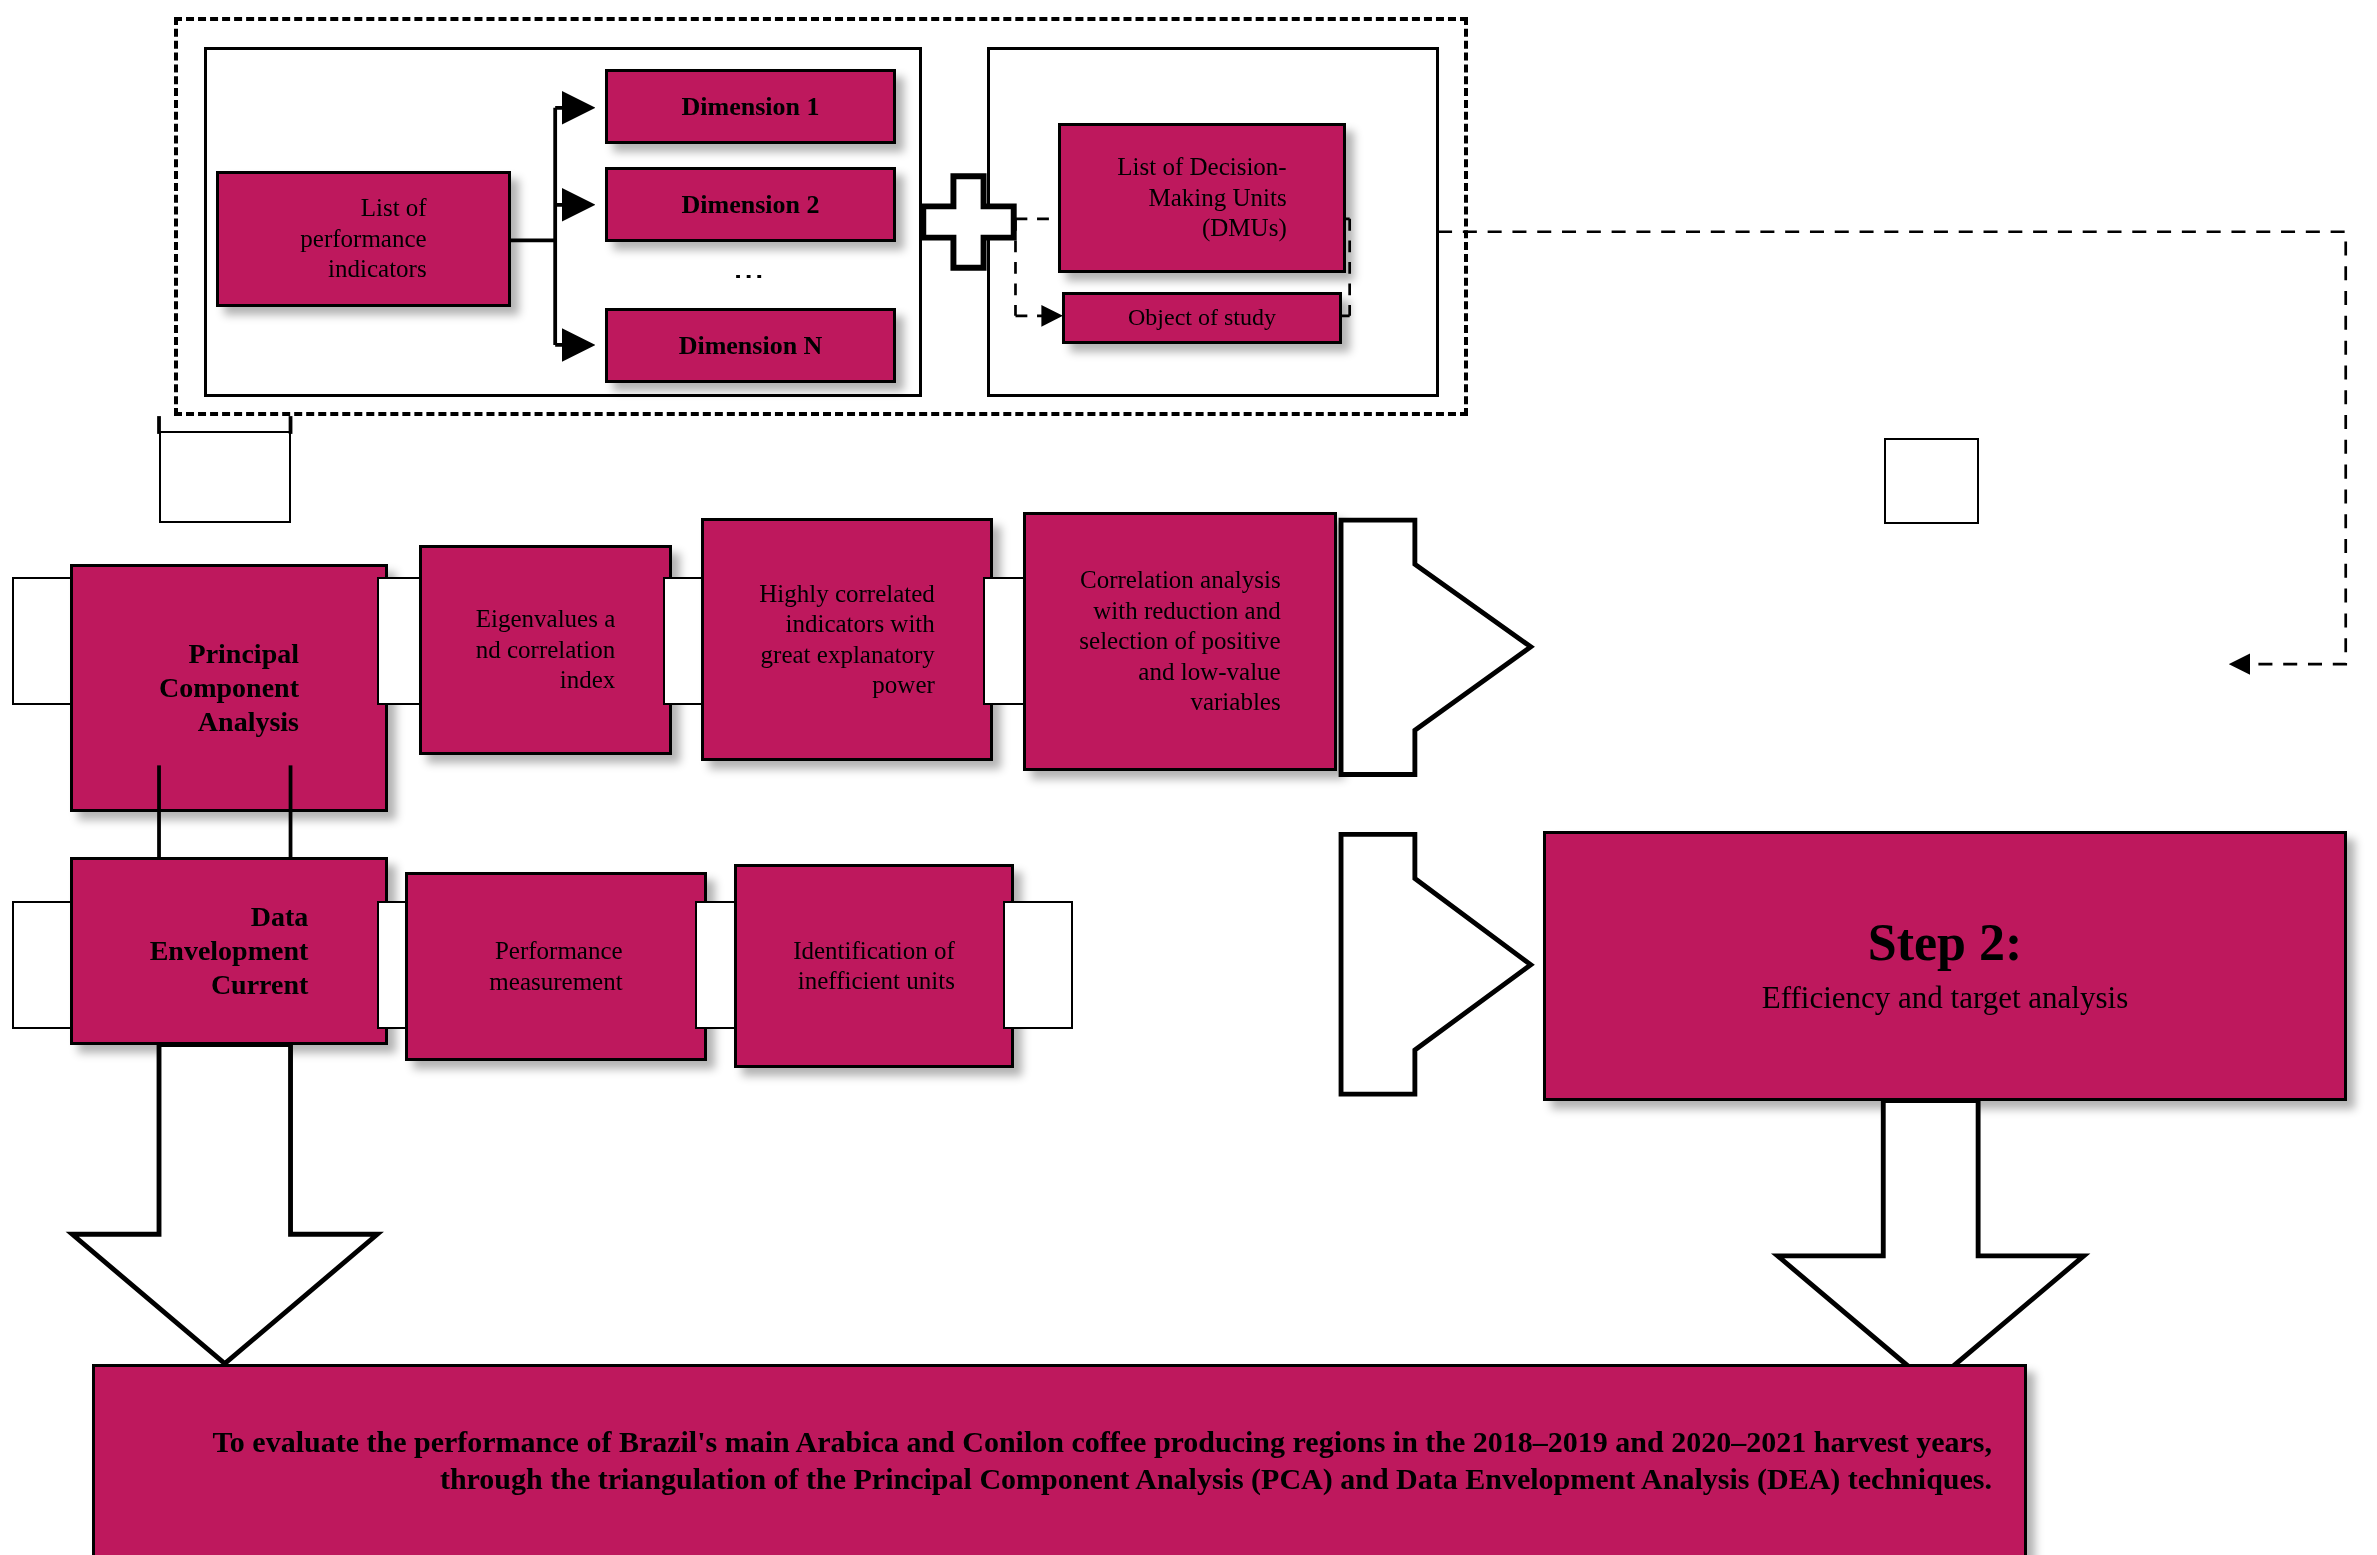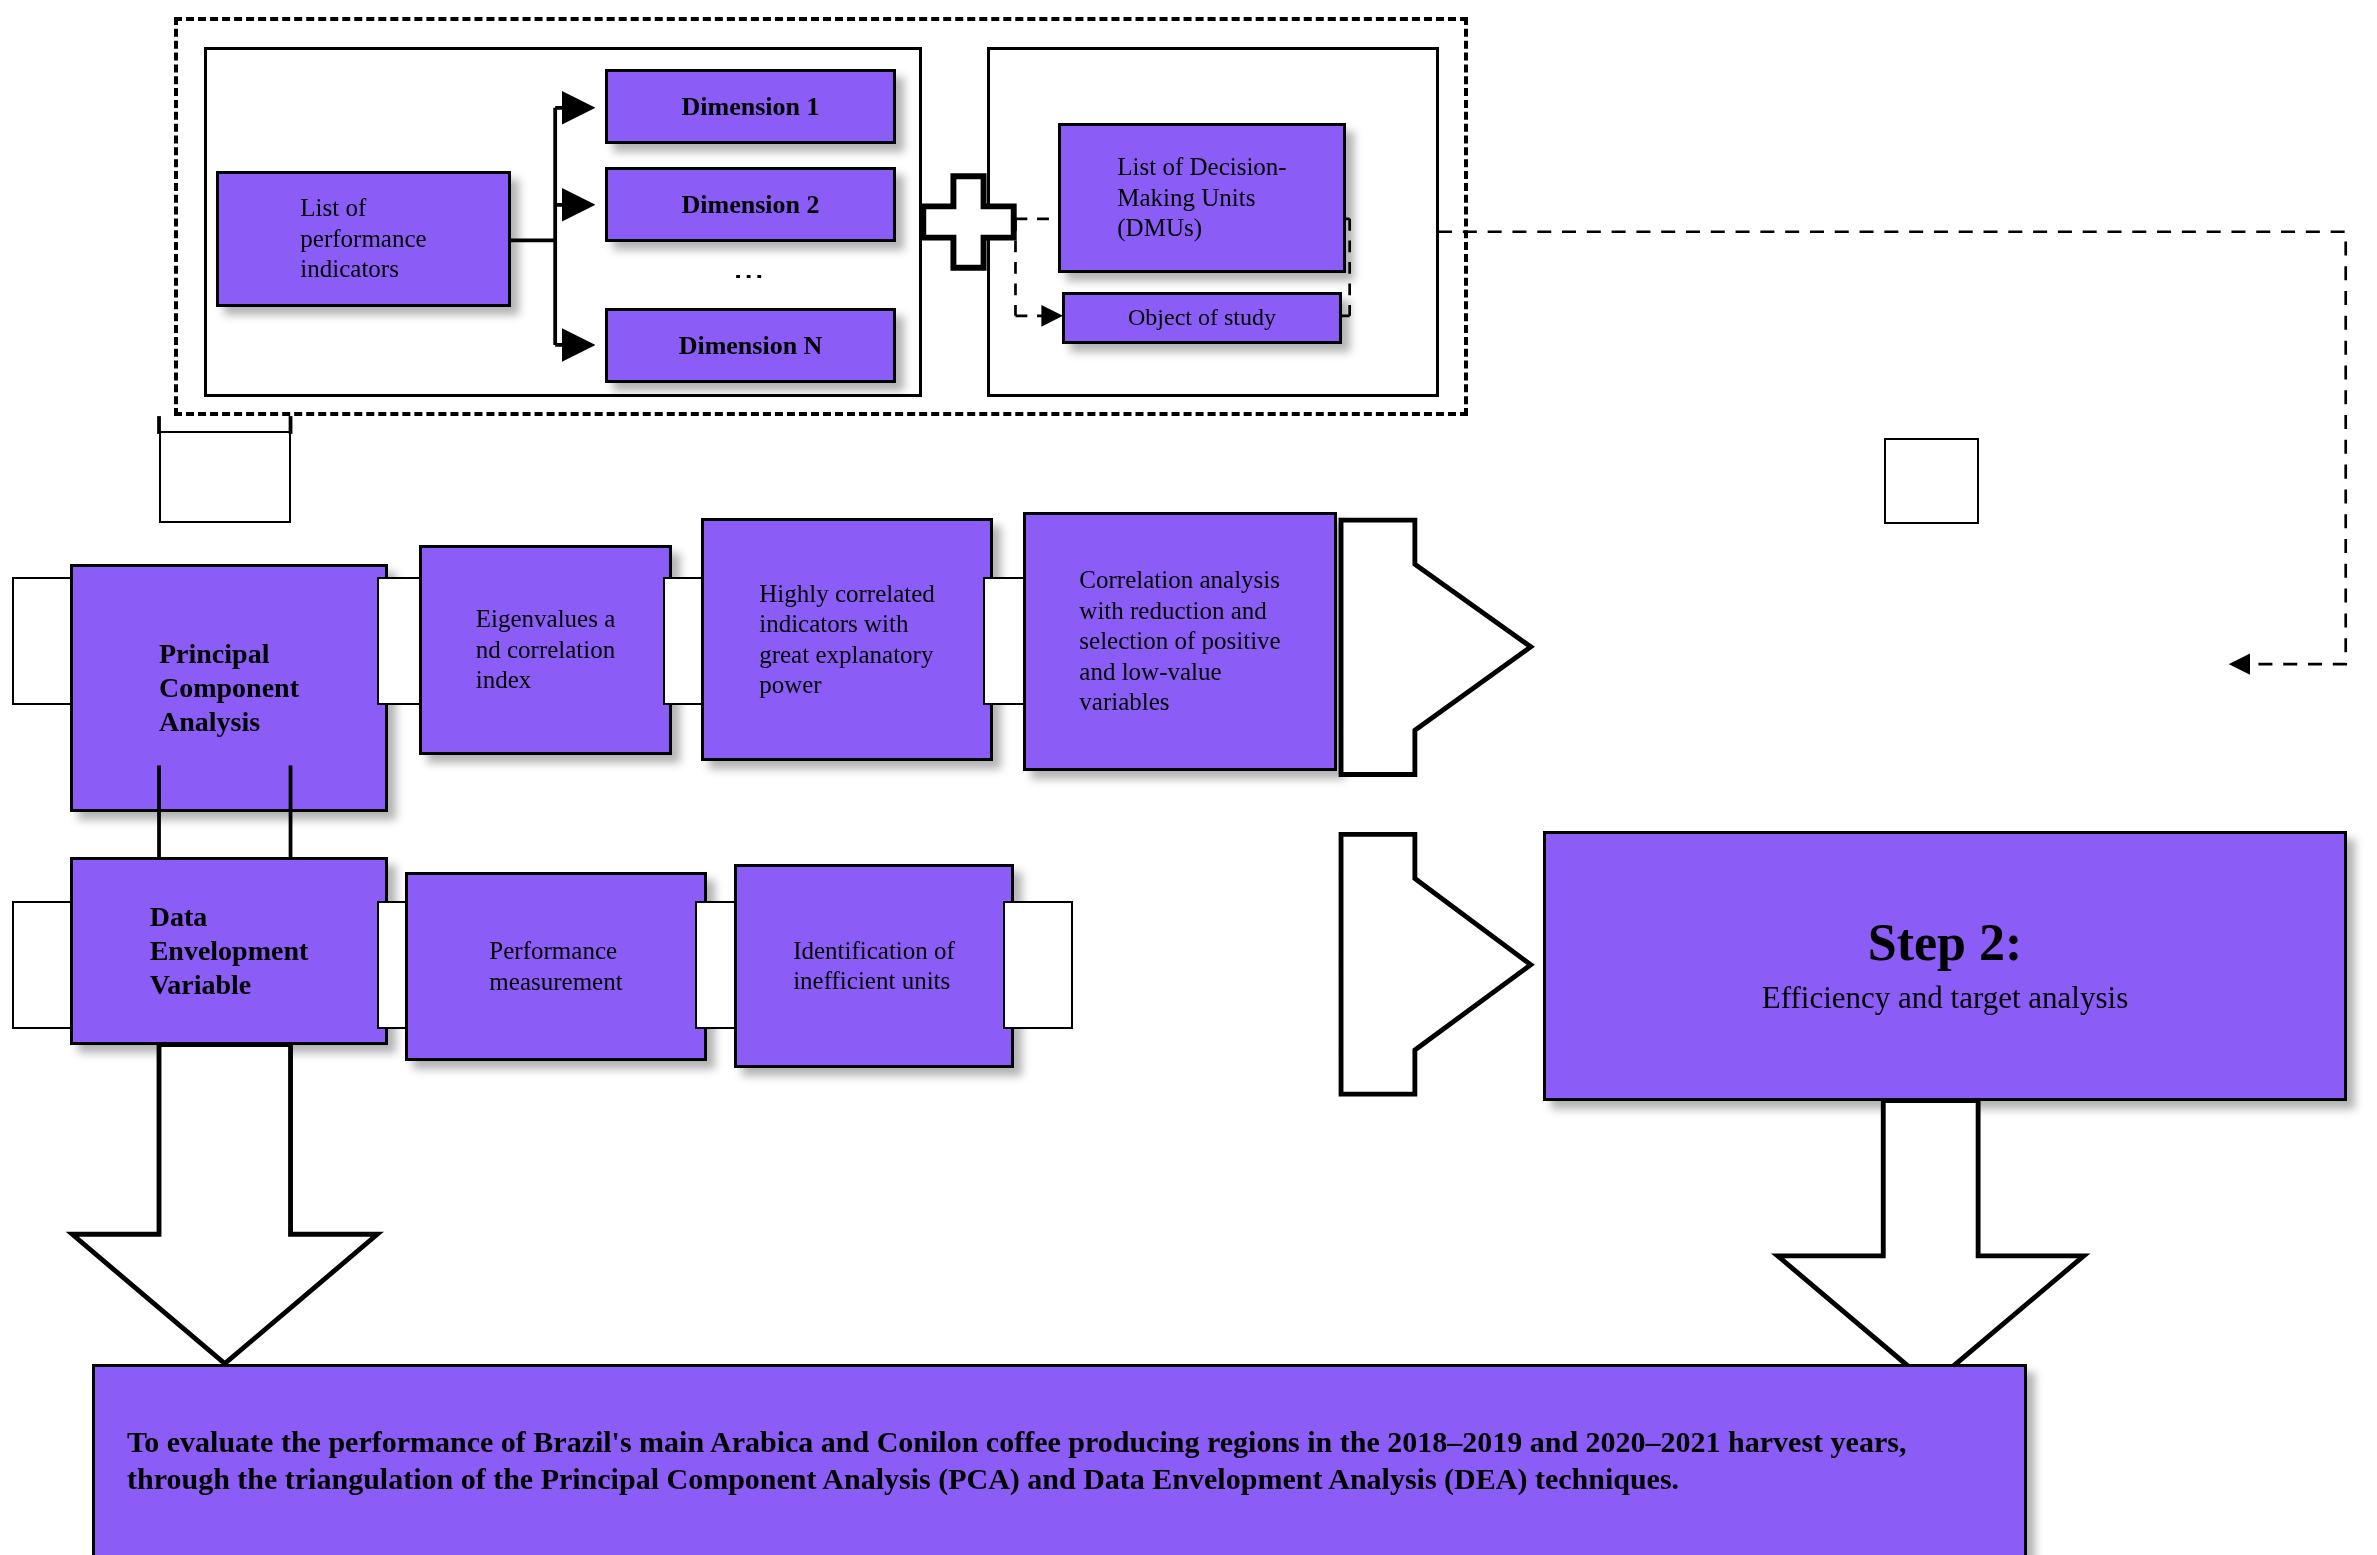--- a/index.html
+++ b/index.html
@@ -2,22 +2,22 @@
 <html style="font-size:8.6px"><head>
 <meta charset="utf-8">
 <style>
   html,body{margin:0;padding:0;background:#ffffff;}
   body{font-family:"Liberation Serif", serif;color:#000;}
   #stage{position:relative;width:2377px;height:1555px;background:#fff;overflow:hidden;}
 
   
   .abs{position:absolute;box-sizing:border-box;}
   .box{
-    position:absolute;box-sizing:border-box;background:#8b5cf6;border:3.8px solid #000;
-    display:flex;align-items:center;justify-content:center;text-align:left;
+    position:absolute;box-sizing:border-box;background:#be185d;border:3.8px solid #000;
+    display:flex;align-items:center;justify-content:center;text-align:right;
     box-shadow:7.5px 7.5px 8.6px rgba(0,0,0,0.30);
   }
   .box .t{display:block;line-height:1.22;padding:0 5.4px;}
   .dashed-outer{
     position:absolute;box-sizing:border-box;background:transparent;
     border:4.9px dashed #000;
   }
   .plain-rect{
     position:absolute;box-sizing:border-box;background:#fff;border:3.2px solid #000;
   }
@@ -130,21 +130,21 @@
 selection of positive
 and low-value
 variables</span>
   </div>
 
   <div class="stub" style="left:12px;top:901px;width:124px;height:128px;"></div>
 
   <div class="box" style="left:70px;top:857px;width:318px;height:188px;font-size:28px;font-weight:700;">
     <span class="t" style="white-space:pre-line;">Data
 Envelopment
-Variable</span>
+Current</span>
   </div>
 
   <div class="stub" style="left:377px;top:901px;width:71px;height:128px;"></div>
   <div class="box" style="left:405px;top:872px;width:302px;height:189px;font-size:25px;">
     <span class="t" style="white-space:pre-line;">Performance
 measurement</span>
   </div>
 
   <div class="stub" style="left:695px;top:901px;width:70px;height:128px;"></div>
   <div class="box" style="left:734px;top:864px;width:280px;height:204px;font-size:25px;">

